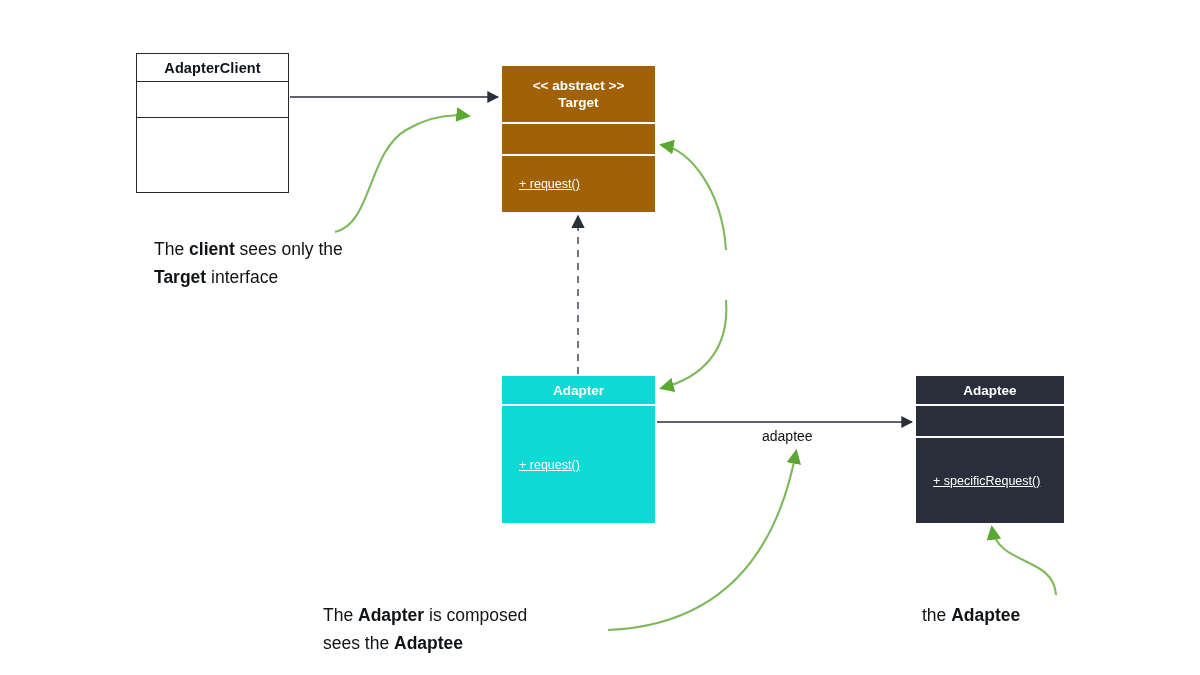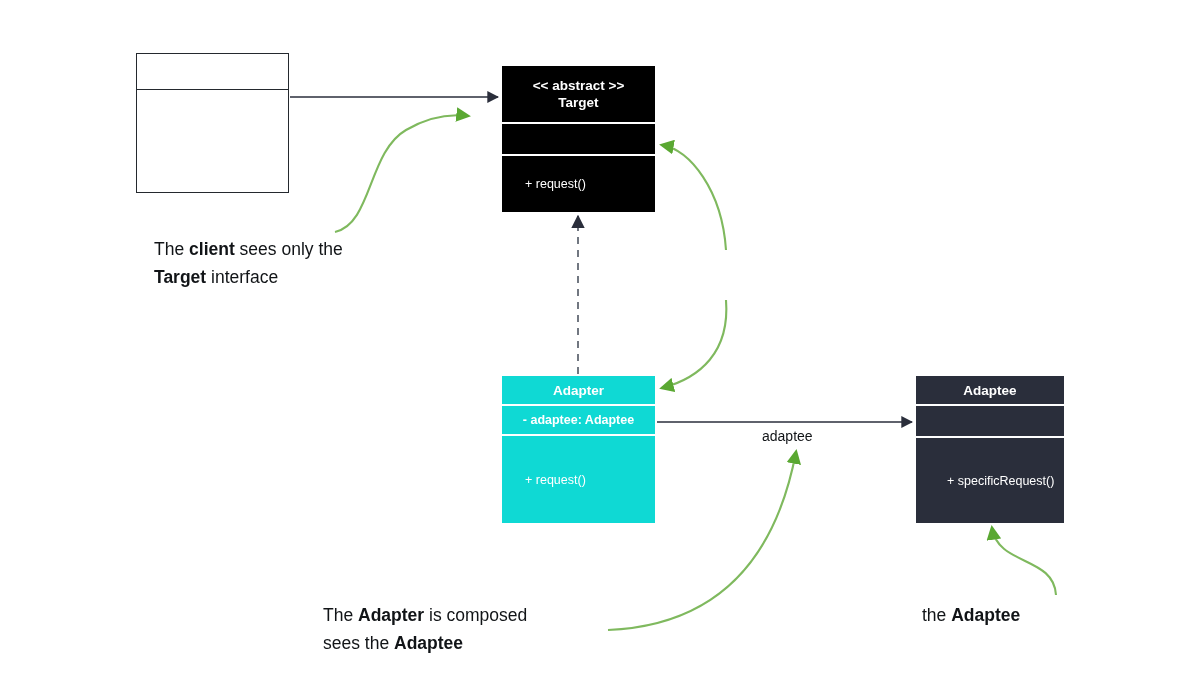--- a/index.html
+++ b/index.html
@@ -41,21 +41,22 @@
     display: flex;
     align-items: center;
     overflow: hidden;
   }
   .uml-row.title {
     justify-content: center;
     font-weight: bold;
   }
   .uml-row.member {
     justify-content: flex-start;
-    padding-left: 23px;
+    padding-left: 17px;
+    text-decoration: underline;
   }
 
   
   .box-client {
     left: 136px; top: 53px;
     width: 153px; height: 140px;
     border: 1.6px solid #24292e;
     background: #ffffff;
     color: #101419;
   }
@@ -68,21 +69,21 @@
   .box-client .uml-row.empty1 {
     height: 36px;
     border-bottom: 1.6px solid #24292e;
   }
   .box-client .uml-row.empty2 { flex: 1; }
 
   
   .box-target {
     left: 502px; top: 66px;
     width: 153px; height: 146px;
-    background: #000000;
+    background: #a16207;
     color: #ffffff;
   }
   .box-target .uml-row.title {
     height: 58px;
     flex-direction: column;
     justify-content: center;
     border-bottom: 2px solid #ffffff;
     font-size: 13.5px;
     line-height: 17px;
   }
@@ -122,21 +123,21 @@
   }
   .box-adaptee .uml-row.title {
     height: 30px;
     border-bottom: 2px solid #ffffff;
     font-size: 13.5px;
   }
   .box-adaptee .uml-row.empty1 {
     height: 32px;
     border-bottom: 2px solid #ffffff;
   }
-  .box-adaptee .uml-row.member { flex: 1; font-size: 12.5px; margin-left: 8px; }
+  .box-adaptee .uml-row.member { flex: 1; font-size: 12.5px; }
 
   .abstract-tag { font-weight: bold; }
   .class-name   { font-weight: bold; }
 
   
   .annotation {
     position: absolute;
     font-size: 17.5px;
     line-height: 28px;
     color: #111417;
@@ -206,36 +207,36 @@
       <path d="M 608 630 C 700 626 772 578 796 452" fill="none" stroke="#7fb95e" stroke-width="2.1" marker-end="url(#arrow-green)"></path>
     </g>
 
     
     <g>
       <path d="M 1056 595 C 1054 556 998 566 992 528" fill="none" stroke="#7fb95e" stroke-width="2.1" marker-end="url(#arrow-green)"></path>
     </g>
   </svg>
 
   <div class="uml-box box-client">
+    <div class="uml-row title">AdapterClient</div>
     <div class="uml-row empty1"></div>
     <div class="uml-row empty2"></div>
   </div>
 
   <div class="uml-box box-target">
     <div class="uml-row title">
       <span class="abstract-tag">&lt;&lt; abstract &gt;&gt;</span>
       <span class="class-name">Target</span>
     </div>
     <div class="uml-row empty1"></div>
     <div class="uml-row member">+ request()</div>
   </div>
 
   <div class="uml-box box-adapter">
     <div class="uml-row title">Adapter</div>
-    <div class="uml-row attr">- adaptee: Adaptee</div>
     <div class="uml-row member">+ request()</div>
   </div>
 
   <div class="uml-box box-adaptee">
     <div class="uml-row title">Adaptee</div>
     <div class="uml-row empty1"></div>
     <div class="uml-row member">+ specificRequest()</div>
   </div>
 
   <div class="edge-label lbl-adaptee">adaptee</div>

